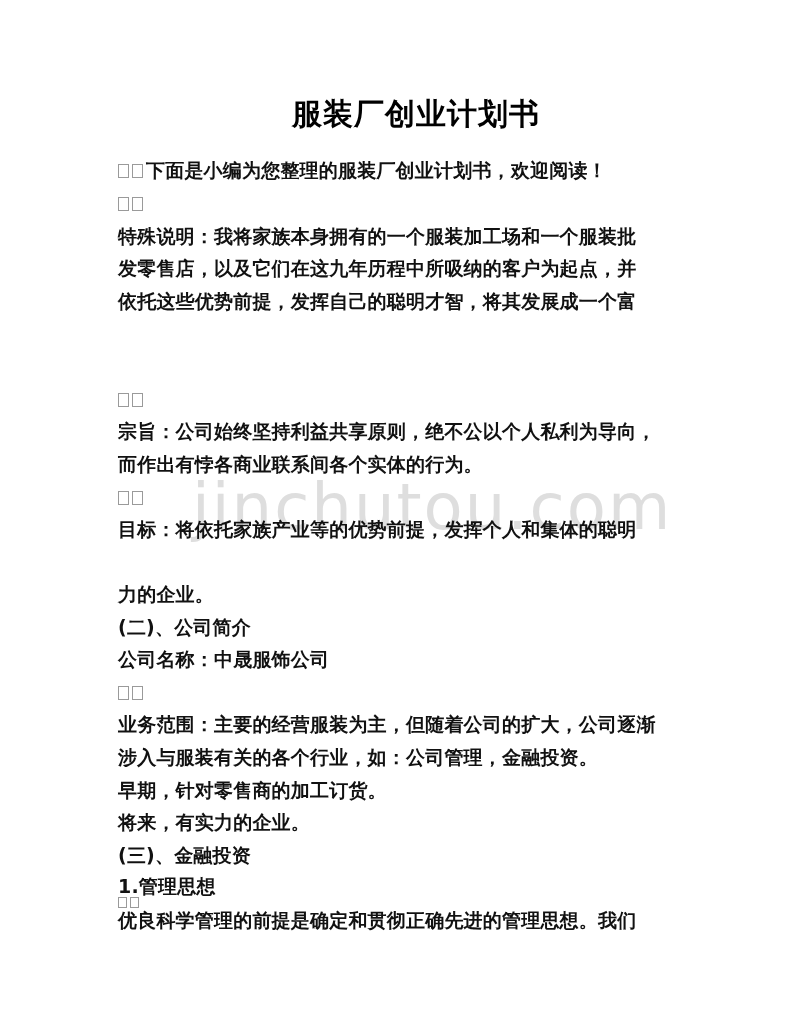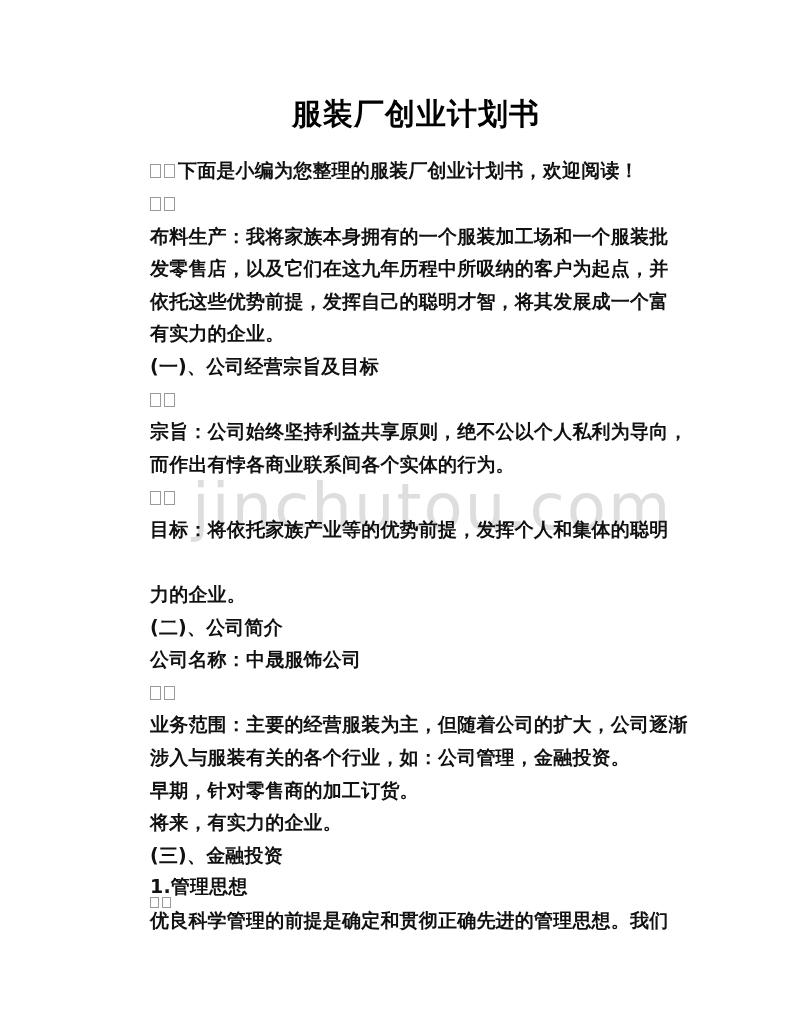--- a/index.html
+++ b/index.html
@@ -2,21 +2,21 @@
 <html><head>
 <meta charset="utf-8">
 <style>
   html, body { margin: 0; padding: 0; background: #ffffff; }
   body { width: 800px; height: 1036px; position: relative; overflow: hidden;
          font-family: "DejaVu Sans", "Liberation Sans", sans-serif; color: #111; }
   .page { position: absolute; left: 0; top: 0; width: 800px; height: 1036px; background: #fff; }
   .title { position: absolute; left: 16px; width: 800px; top: 94px; text-align: center;
            font-size: 30px; font-weight: bold; letter-spacing: 1px; color: #000; }
   .line { position: absolute; left: 118px; width: 570px; font-size: 19px; line-height: 24px;
-          white-space: nowrap; font-weight: bold; color: #111; letter-spacing: 0.2px; margin-left: 32px; }
+          white-space: nowrap; font-weight: bold; color: #111; letter-spacing: 0.2px; }
   .boxes { display: inline-block; }
   .box { display: inline-block; width: 11px; height: 14px; border: 1px solid #9a9a9a;
          margin-right: 3px; vertical-align: -1px; box-sizing: border-box; }
   .boxes.small .box { width: 9px; height: 11px; }
   .watermark { position: absolute; left: 192px; top: 470px; font-size: 64px;
                color: rgba(160,160,160,0.35); font-family: "DejaVu Sans", sans-serif;
                letter-spacing: 2px; pointer-events: none; white-space: nowrap; text-align: center; }
 </style>
 </head>
 <body>
@@ -25,25 +25,23 @@
   <div class="watermark">jinchutou.com</div>
 
   <div class="title">服装厂创业计划书</div>
 
   <div class="line" style="top:158px">
     <span class="boxes"><span class="box"></span><span class="box"></span></span><span>下面是小编为您整理的服装厂创业计划书，欢迎阅读！</span>
   </div>
   <div class="line" style="top:191px">
     <span class="boxes"><span class="box"></span><span class="box"></span></span>
   </div>
-  <div class="line" style="top:224px">布料生产：我将家族本身拥有的一个服装加工场和一个服装批</div>
+  <div class="line" style="top:224px">特殊说明：我将家族本身拥有的一个服装加工场和一个服装批</div>
   <div class="line" style="top:256px">发零售店，以及它们在这九年历程中所吸纳的客户为起点，并</div>
   <div class="line" style="top:289px">依托这些优势前提，发挥自己的聪明才智，将其发展成一个富</div>
-  <div class="line" style="top:321px">有实力的企业。</div>
-  <div class="line" style="top:354px">(一)、公司经营宗旨及目标</div>
   <div class="line" style="top:387px">
     <span class="boxes"><span class="box"></span><span class="box"></span></span>
   </div>
   <div class="line" style="top:419px">宗旨：公司始终坚持利益共享原则，绝不公以个人私利为导向，</div>
   <div class="line" style="top:452px">而作出有悖各商业联系间各个实体的行为。</div>
   <div class="line" style="top:485px">
     <span class="boxes"><span class="box"></span><span class="box"></span></span>
   </div>
   <div class="line" style="top:517px">目标：将依托家族产业等的优势前提，发挥个人和集体的聪明</div>
   <div class="line" style="top:582px">力的企业。</div>

